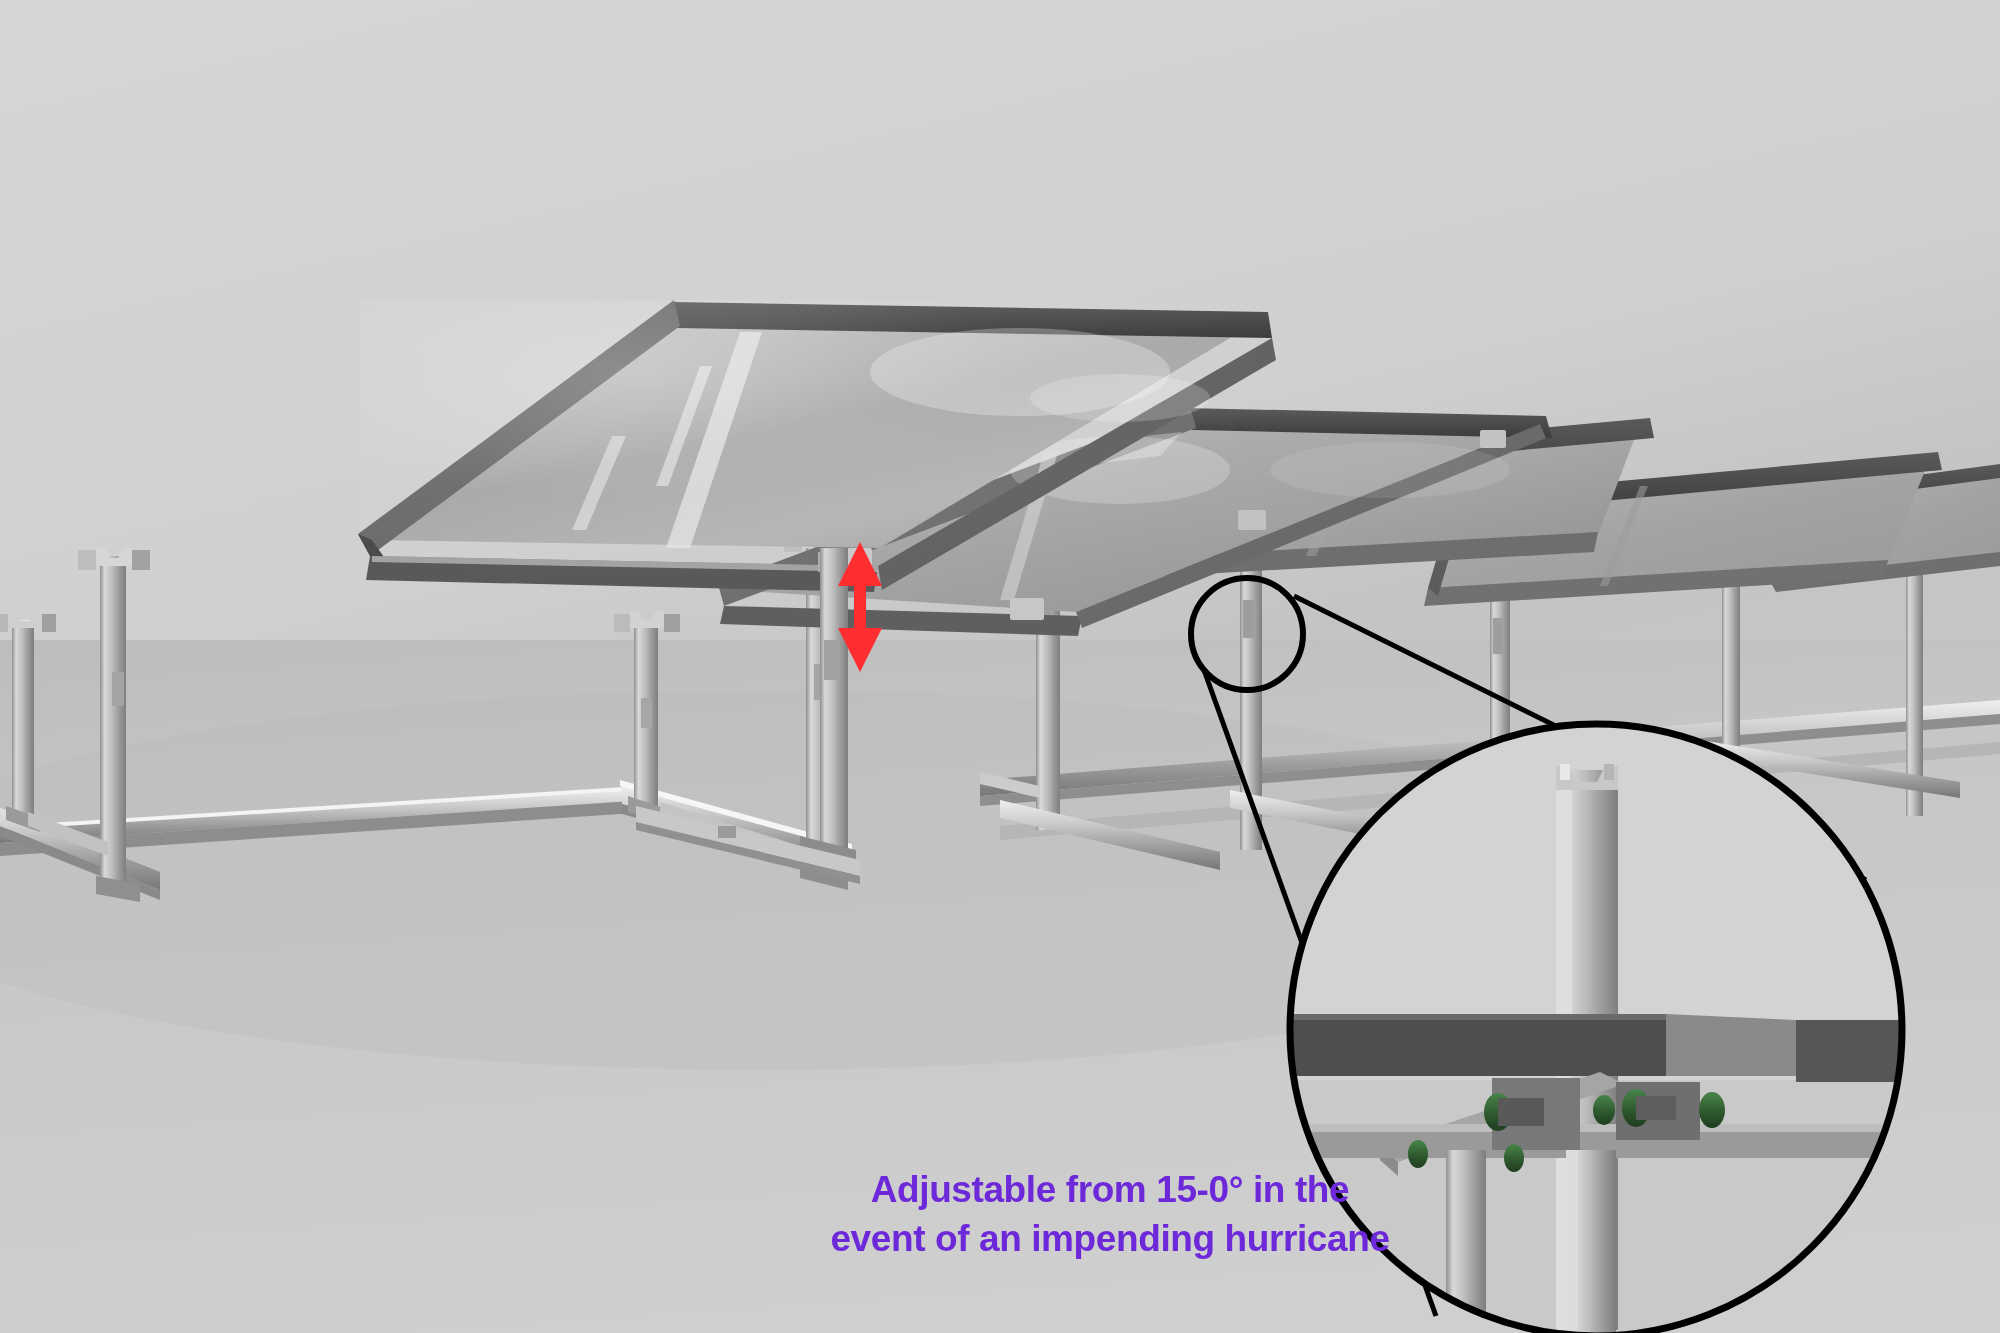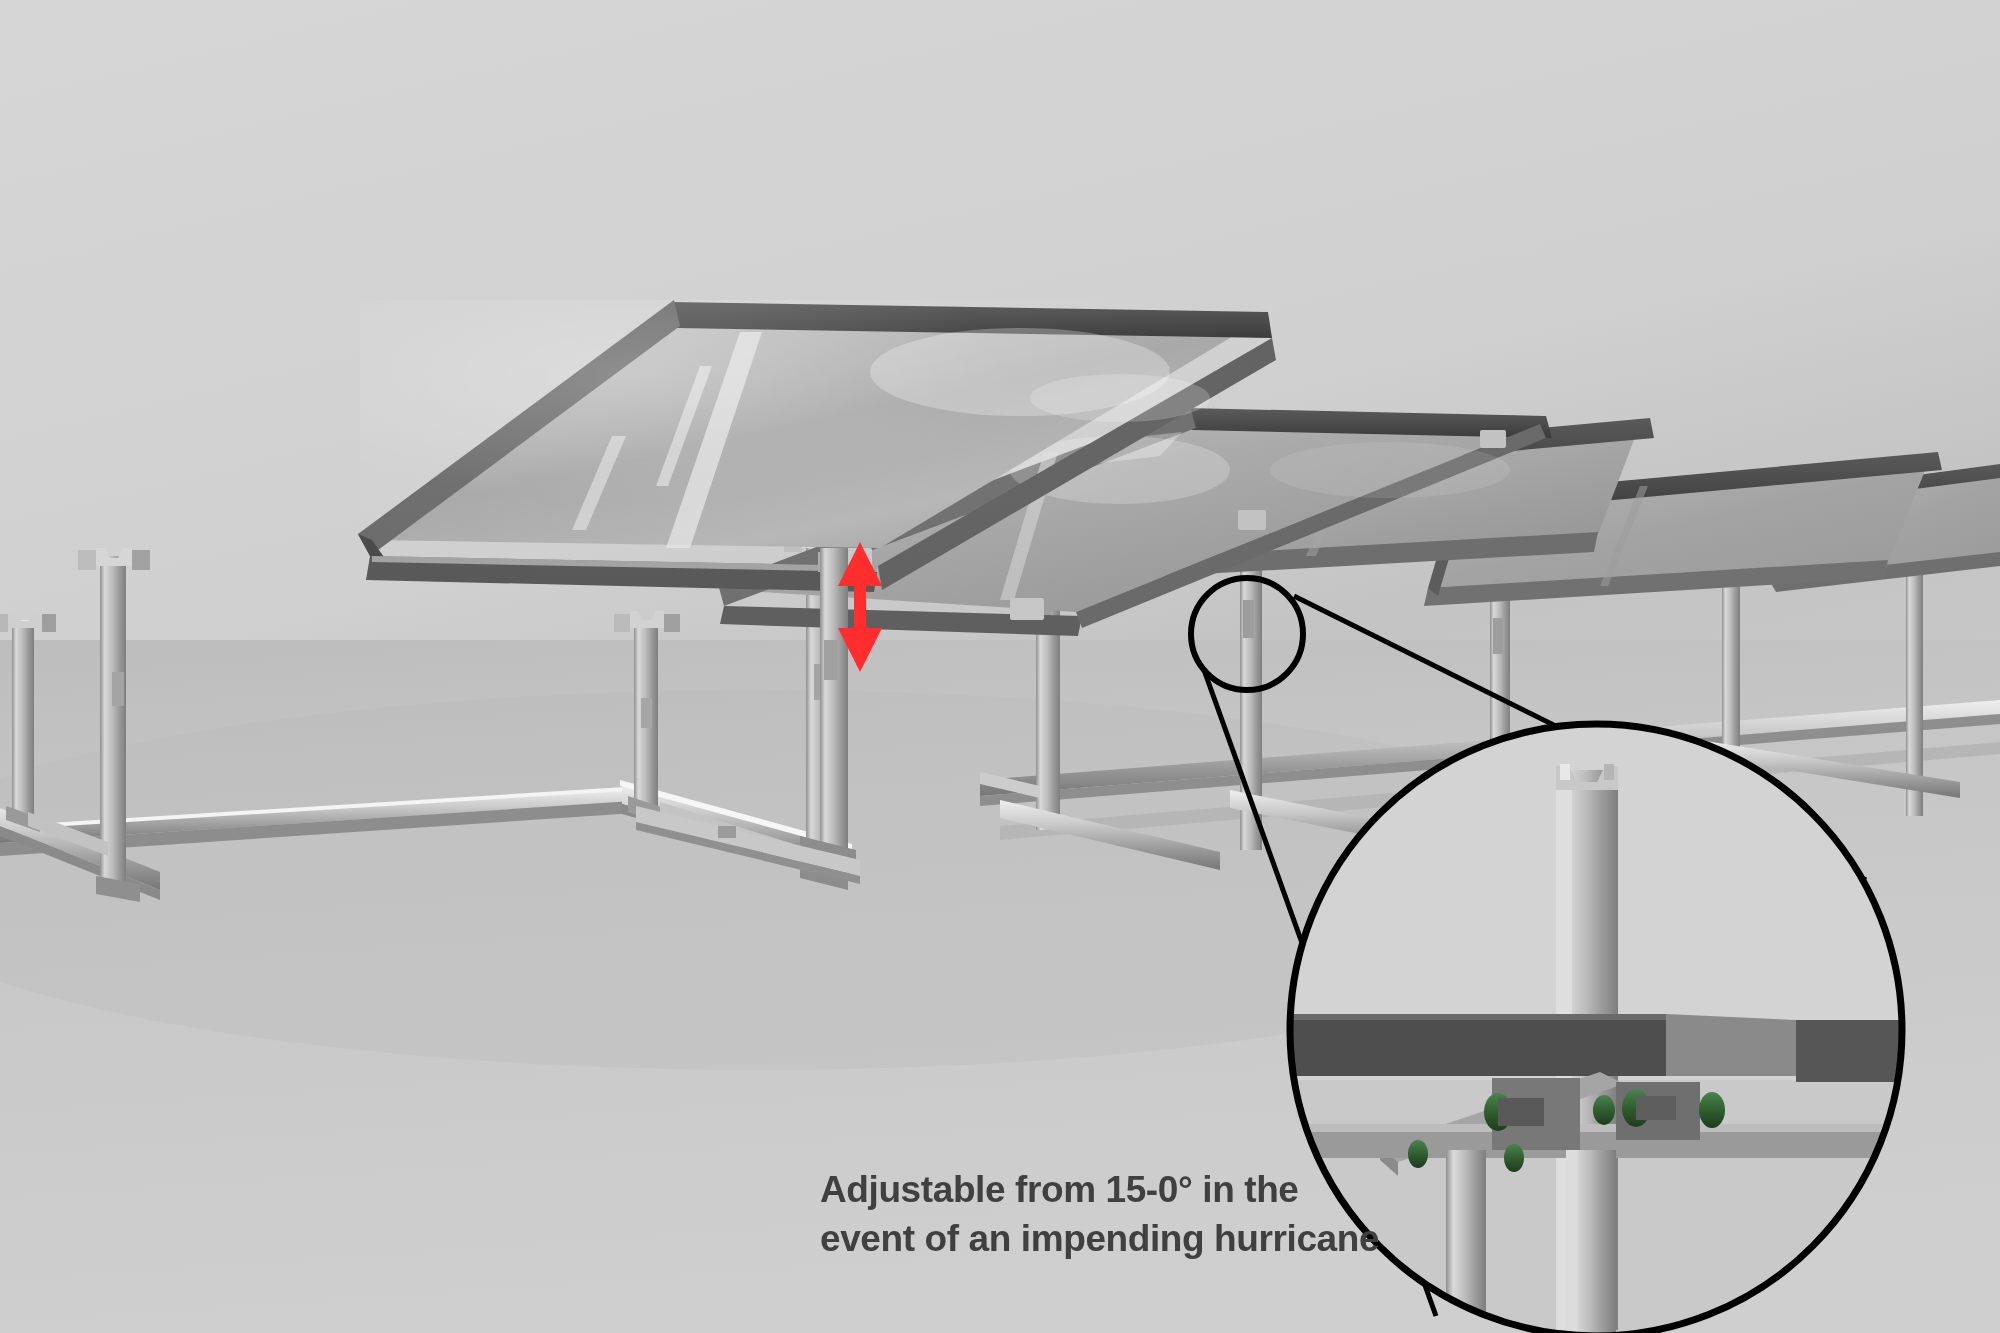--- a/index.html
+++ b/index.html
@@ -20,27 +20,27 @@
     position: absolute;
     inset: 0;
     width: 2000px;
     height: 1333px;
   }
   .caption {
     position: absolute;
     left: 820px;
     top: 1165px;
     width: 580px;
-    text-align: left;
+    text-align: center;
     font-family: "Liberation Sans", sans-serif;
     font-weight: bold;
     font-size: 37px;
     line-height: 49px;
     letter-spacing: -0.4px;
-    color: #404040;
+    color: #6d28d9;
     white-space: pre-line;
     pointer-events: none;
   }
 </style>
 </head>
 <body>
 
 <div id="stage">
 
   <svg id="scene" viewBox="0 0 2000 1333" xmlns="http://www.w3.org/2000/svg">

